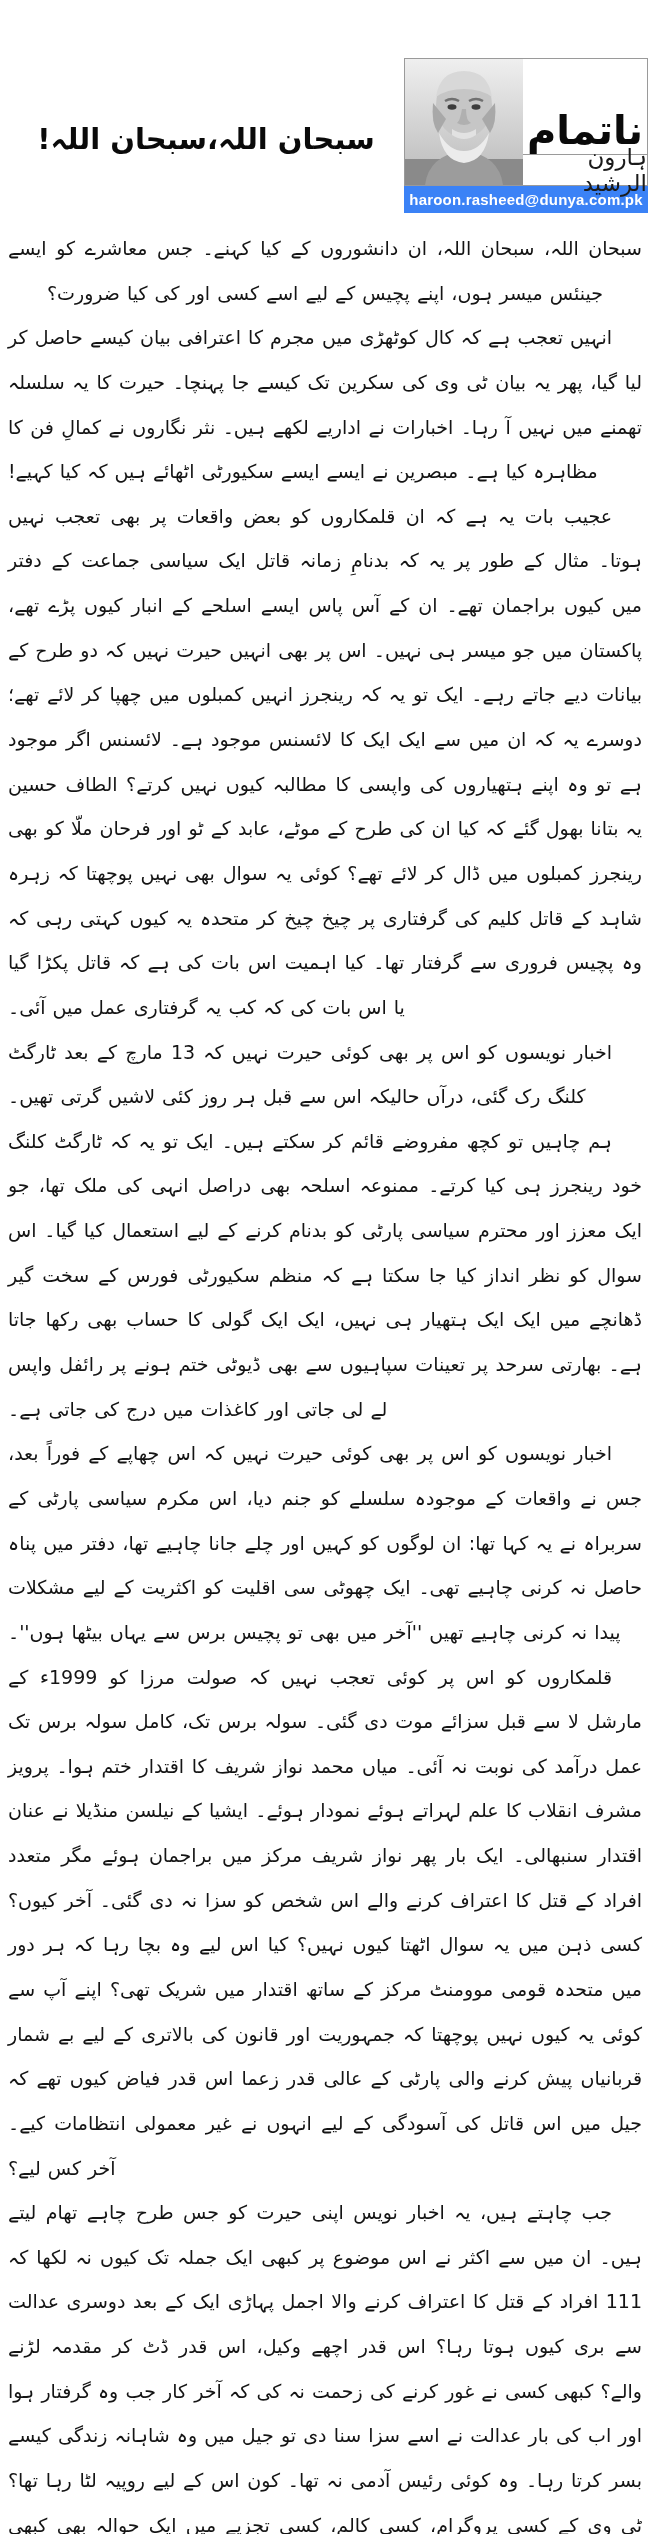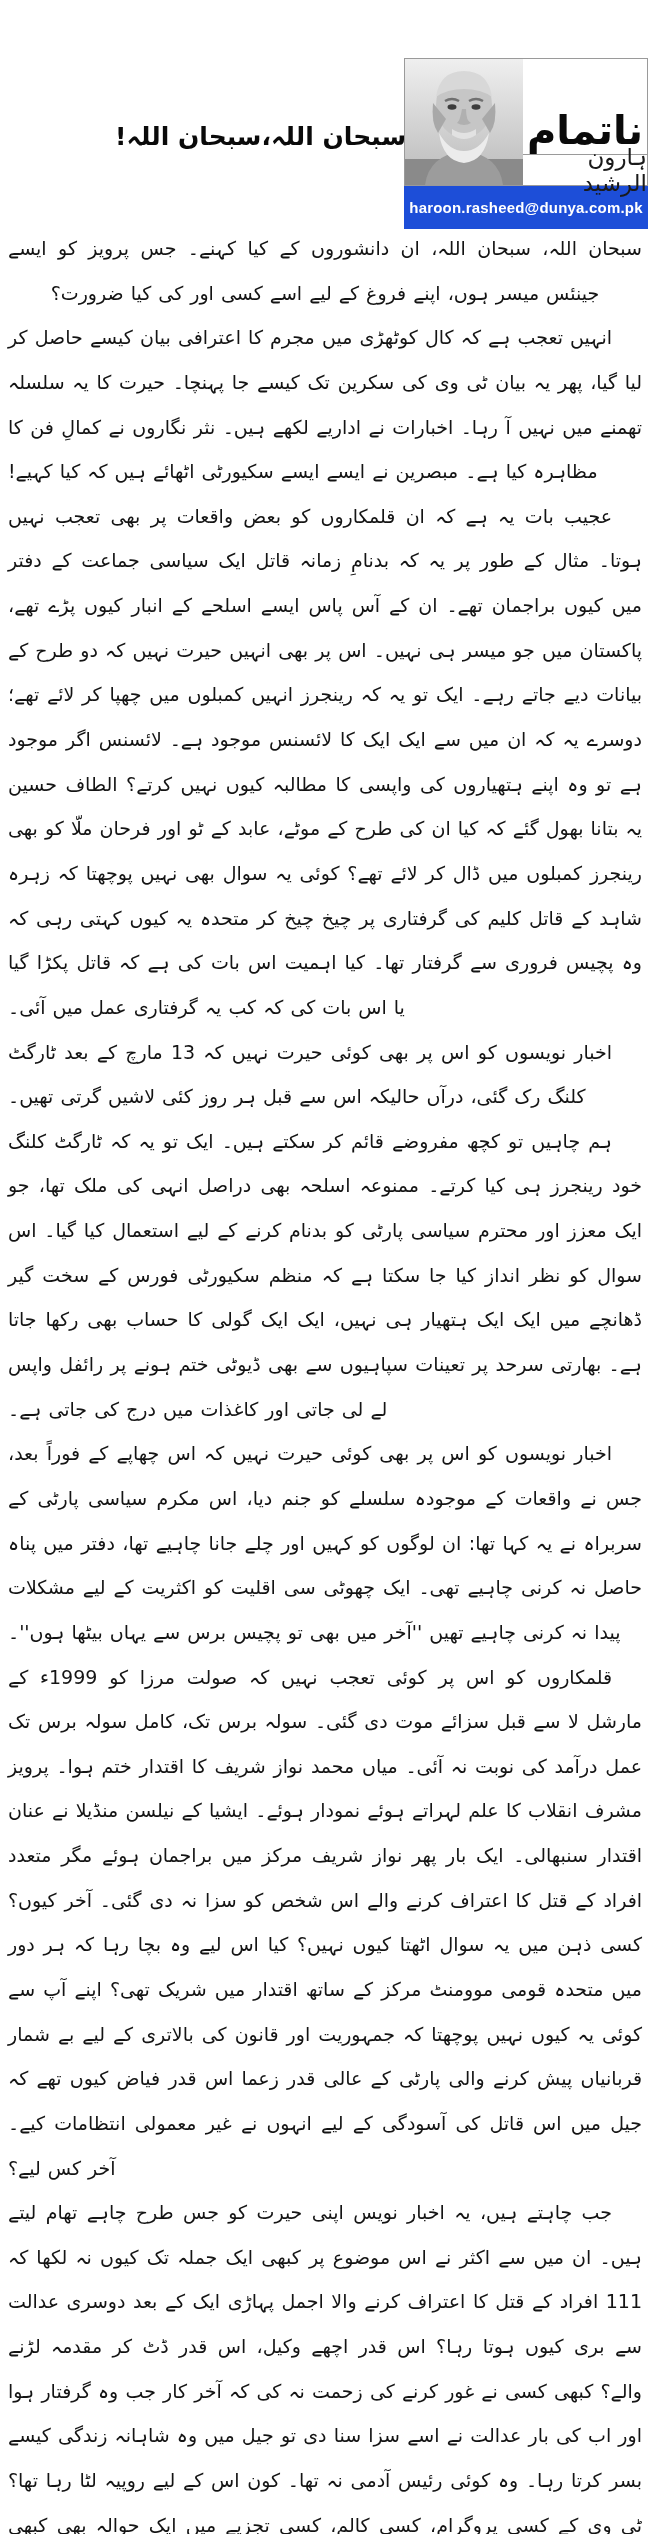--- a/index.html
+++ b/index.html
@@ -11,28 +11,28 @@
   .masthead{position:absolute;top:58px;left:auto;right:2px;width:244px;direction:rtl;}
   .mast-box{position:relative;height:128px;border:1px solid #9a9a9a;background:#fff;box-sizing:border-box;}
   .mast-left{position:absolute;right:auto;left:118px;top:0;width:124px;height:100%;}
   .logo-text{height:96px;display:flex;align-items:flex-end;justify-content:center;
              font-weight:800;font-size:40px;line-height:1;letter-spacing:-1px;
              border-bottom:1px solid #9a9a9a;box-sizing:border-box;padding-bottom:4px;color:#0a0a0a;}
   .author-name{height:30px;display:flex;align-items:center;justify-content:center;
                font-size:23px;color:#1a1a1a;}
   .photo{position:absolute;left:0;top:0;width:118px;height:126px;overflow:hidden;background:#cfcfcf;}
   .photo svg{display:block;width:100%;height:100%;}
-  .email-bar{margin-top:0;height:43px;background:#1d4ed8;color:#ffffff;
+  .email-bar{margin-top:0;height:27px;background:#3b82f6;color:#ffffff;
              display:flex;align-items:center;justify-content:center;
              font-family:"Liberation Sans",sans-serif;font-weight:bold;font-size:15px;
              direction:ltr;letter-spacing:.2px;}
 
   
   .title{position:absolute;top:122px;right:244px;left:6px;margin:0;
-         font-size:25px;font-weight:bold;color:#0a0a0a;direction:rtl;}
+         text-align:center;font-size:29px;font-weight:bold;color:#0a0a0a;direction:rtl;}
 
   
   .body-text{position:absolute;top:226px;right:8px;left:8px;direction:rtl;}
   .para{margin:0;font-size:19px;line-height:2.35;text-align:justify;text-align-last:right;
         color:#141414;word-spacing:1px;}
   .para.flushend{text-align-last:left;}
   .para.indent{text-indent:30px;}
   .para.epigraph{text-align-last:center;}
 </style>
 </head>
@@ -70,21 +70,21 @@
         <div class="logo-text">ناتمام</div>
         <div class="author-name">ہارون الرشید</div>
       </div>
     </div>
     <div class="email-bar">haroon.rasheed@dunya.com.pk</div>
   </div>
 
   <h1 class="title">سبحان اللہ،سبحان اللہ!</h1>
 
   <div class="body-text">
-    <p class="para epigraph">سبحان اللہ، سبحان اللہ، ان دانشوروں کے کیا کہنے۔ جس پرویز کو ایسے جینئس میسر ہوں، اپنے فروغ کے لیے اسے کسی اور کی کیا ضرورت؟</p>
+    <p class="para epigraph">سبحان اللہ، سبحان اللہ، ان دانشوروں کے کیا کہنے۔ جس معاشرے کو ایسے جینئس میسر ہوں، اپنے پچیس کے لیے اسے کسی اور کی کیا ضرورت؟</p>
     <p class="para indent flushend">انہیں تعجب ہے کہ کال کوٹھڑی میں مجرم کا اعترافی بیان کیسے حاصل کر لیا گیا، پھر یہ بیان ٹی وی کی سکرین تک کیسے جا پہنچا۔ حیرت کا یہ سلسلہ تھمنے میں نہیں آ رہا۔ اخبارات نے اداریے لکھے ہیں۔ نثر نگاروں نے کمالِ فن کا مظاہرہ کیا ہے۔ مبصرین نے ایسے ایسے سکیورٹی اٹھائے ہیں کہ کیا کہیے!</p>
     <p class="para indent flushend">عجیب بات یہ ہے کہ ان قلمکاروں کو بعض واقعات پر بھی تعجب نہیں ہوتا۔ مثال کے طور پر یہ کہ بدنامِ زمانہ قاتل ایک سیاسی جماعت کے دفتر میں کیوں براجمان تھے۔ ان کے آس پاس ایسے اسلحے کے انبار کیوں پڑے تھے، پاکستان میں جو میسر ہی نہیں۔ اس پر بھی انہیں حیرت نہیں کہ دو طرح کے بیانات دیے جاتے رہے۔ ایک تو یہ کہ رینجرز انہیں کمبلوں میں چھپا کر لائے تھے؛ دوسرے یہ کہ ان میں سے ایک ایک کا لائسنس موجود ہے۔ لائسنس اگر موجود ہے تو وہ اپنے ہتھیاروں کی واپسی کا مطالبہ کیوں نہیں کرتے؟ الطاف حسین یہ بتانا بھول گئے کہ کیا ان کی طرح کے موٹے، عابد کے ٹو اور فرحان ملّا کو بھی رینجرز کمبلوں میں ڈال کر لائے تھے؟ کوئی یہ سوال بھی نہیں پوچھتا کہ زہرہ شاہد کے قاتل کلیم کی گرفتاری پر چیخ چیخ کر متحدہ یہ کیوں کہتی رہی کہ وہ پچیس فروری سے گرفتار تھا۔ کیا اہمیت اس بات کی ہے کہ قاتل پکڑا گیا یا اس بات کی کہ کب یہ گرفتاری عمل میں آئی۔</p>
     <p class="para indent flushend">اخبار نویسوں کو اس پر بھی کوئی حیرت نہیں کہ 13 مارچ کے بعد ٹارگٹ کلنگ رک گئی، درآں حالیکہ اس سے قبل ہر روز کئی لاشیں گرتی تھیں۔</p>
     <p class="para indent flushend">ہم چاہیں تو کچھ مفروضے قائم کر سکتے ہیں۔ ایک تو یہ کہ ٹارگٹ کلنگ خود رینجرز ہی کیا کرتے۔ ممنوعہ اسلحہ بھی دراصل انہی کی ملک تھا، جو ایک معزز اور محترم سیاسی پارٹی کو بدنام کرنے کے لیے استعمال کیا گیا۔ اس سوال کو نظر انداز کیا جا سکتا ہے کہ منظم سکیورٹی فورس کے سخت گیر ڈھانچے میں ایک ایک ہتھیار ہی نہیں، ایک ایک گولی کا حساب بھی رکھا جاتا ہے۔ بھارتی سرحد پر تعینات سپاہیوں سے بھی ڈیوٹی ختم ہونے پر رائفل واپس لے لی جاتی اور کاغذات میں درج کی جاتی ہے۔</p>
     <p class="para indent flushend">اخبار نویسوں کو اس پر بھی کوئی حیرت نہیں کہ اس چھاپے کے فوراً بعد، جس نے واقعات کے موجودہ سلسلے کو جنم دیا، اس مکرم سیاسی پارٹی کے سربراہ نے یہ کہا تھا: ان لوگوں کو کہیں اور چلے جانا چاہیے تھا، دفتر میں پناہ حاصل نہ کرنی چاہیے تھی۔ ایک چھوٹی سی اقلیت کو اکثریت کے لیے مشکلات پیدا نہ کرنی چاہیے تھیں ''آخر میں بھی تو پچیس برس سے یہاں بیٹھا ہوں''۔</p>
     <p class="para indent flushend">قلمکاروں کو اس پر کوئی تعجب نہیں کہ صولت مرزا کو 1999ء کے مارشل لا سے قبل سزائے موت دی گئی۔ سولہ برس تک، کامل سولہ برس تک عمل درآمد کی نوبت نہ آئی۔ میاں محمد نواز شریف کا اقتدار ختم ہوا۔ پرویز مشرف انقلاب کا علم لہراتے ہوئے نمودار ہوئے۔ ایشیا کے نیلسن منڈیلا نے عنان اقتدار سنبھالی۔ ایک بار پھر نواز شریف مرکز میں براجمان ہوئے مگر متعدد افراد کے قتل کا اعتراف کرنے والے اس شخص کو سزا نہ دی گئی۔ آخر کیوں؟ کسی ذہن میں یہ سوال اٹھتا کیوں نہیں؟ کیا اس لیے وہ بچا رہا کہ ہر دور میں متحدہ قومی موومنٹ مرکز کے ساتھ اقتدار میں شریک تھی؟ اپنے آپ سے کوئی یہ کیوں نہیں پوچھتا کہ جمہوریت اور قانون کی بالاتری کے لیے بے شمار قربانیاں پیش کرنے والی پارٹی کے عالی قدر زعما اس قدر فیاض کیوں تھے کہ جیل میں اس قاتل کی آسودگی کے لیے انہوں نے غیر معمولی انتظامات کیے۔ آخر کس لیے؟</p>
     <p class="para indent flushend">جب چاہتے ہیں، یہ اخبار نویس اپنی حیرت کو جس طرح چاہے تھام لیتے ہیں۔ ان میں سے اکثر نے اس موضوع پر کبھی ایک جملہ تک کیوں نہ لکھا کہ 111 افراد کے قتل کا اعتراف کرنے والا اجمل پہاڑی ایک کے بعد دوسری عدالت سے بری کیوں ہوتا رہا؟ اس قدر اچھے وکیل، اس قدر ڈٹ کر مقدمہ لڑنے والے؟ کبھی کسی نے غور کرنے کی زحمت نہ کی کہ آخر کار جب وہ گرفتار ہوا اور اب کی بار عدالت نے اسے سزا سنا دی تو جیل میں وہ شاہانہ زندگی کیسے بسر کرتا رہا۔ وہ کوئی رئیس آدمی نہ تھا۔ کون اس کے لیے روپیہ لٹا رہا تھا؟ ٹی وی کے کسی پروگرام، کسی کالم، کسی تجزیے میں ایک حوالہ بھی کبھی اس کا نام کیوں نہ آیا؟ کبھی کوئی جملہ اچھالا کیوں نہ گیا؟</p>
 
   </div>
 

